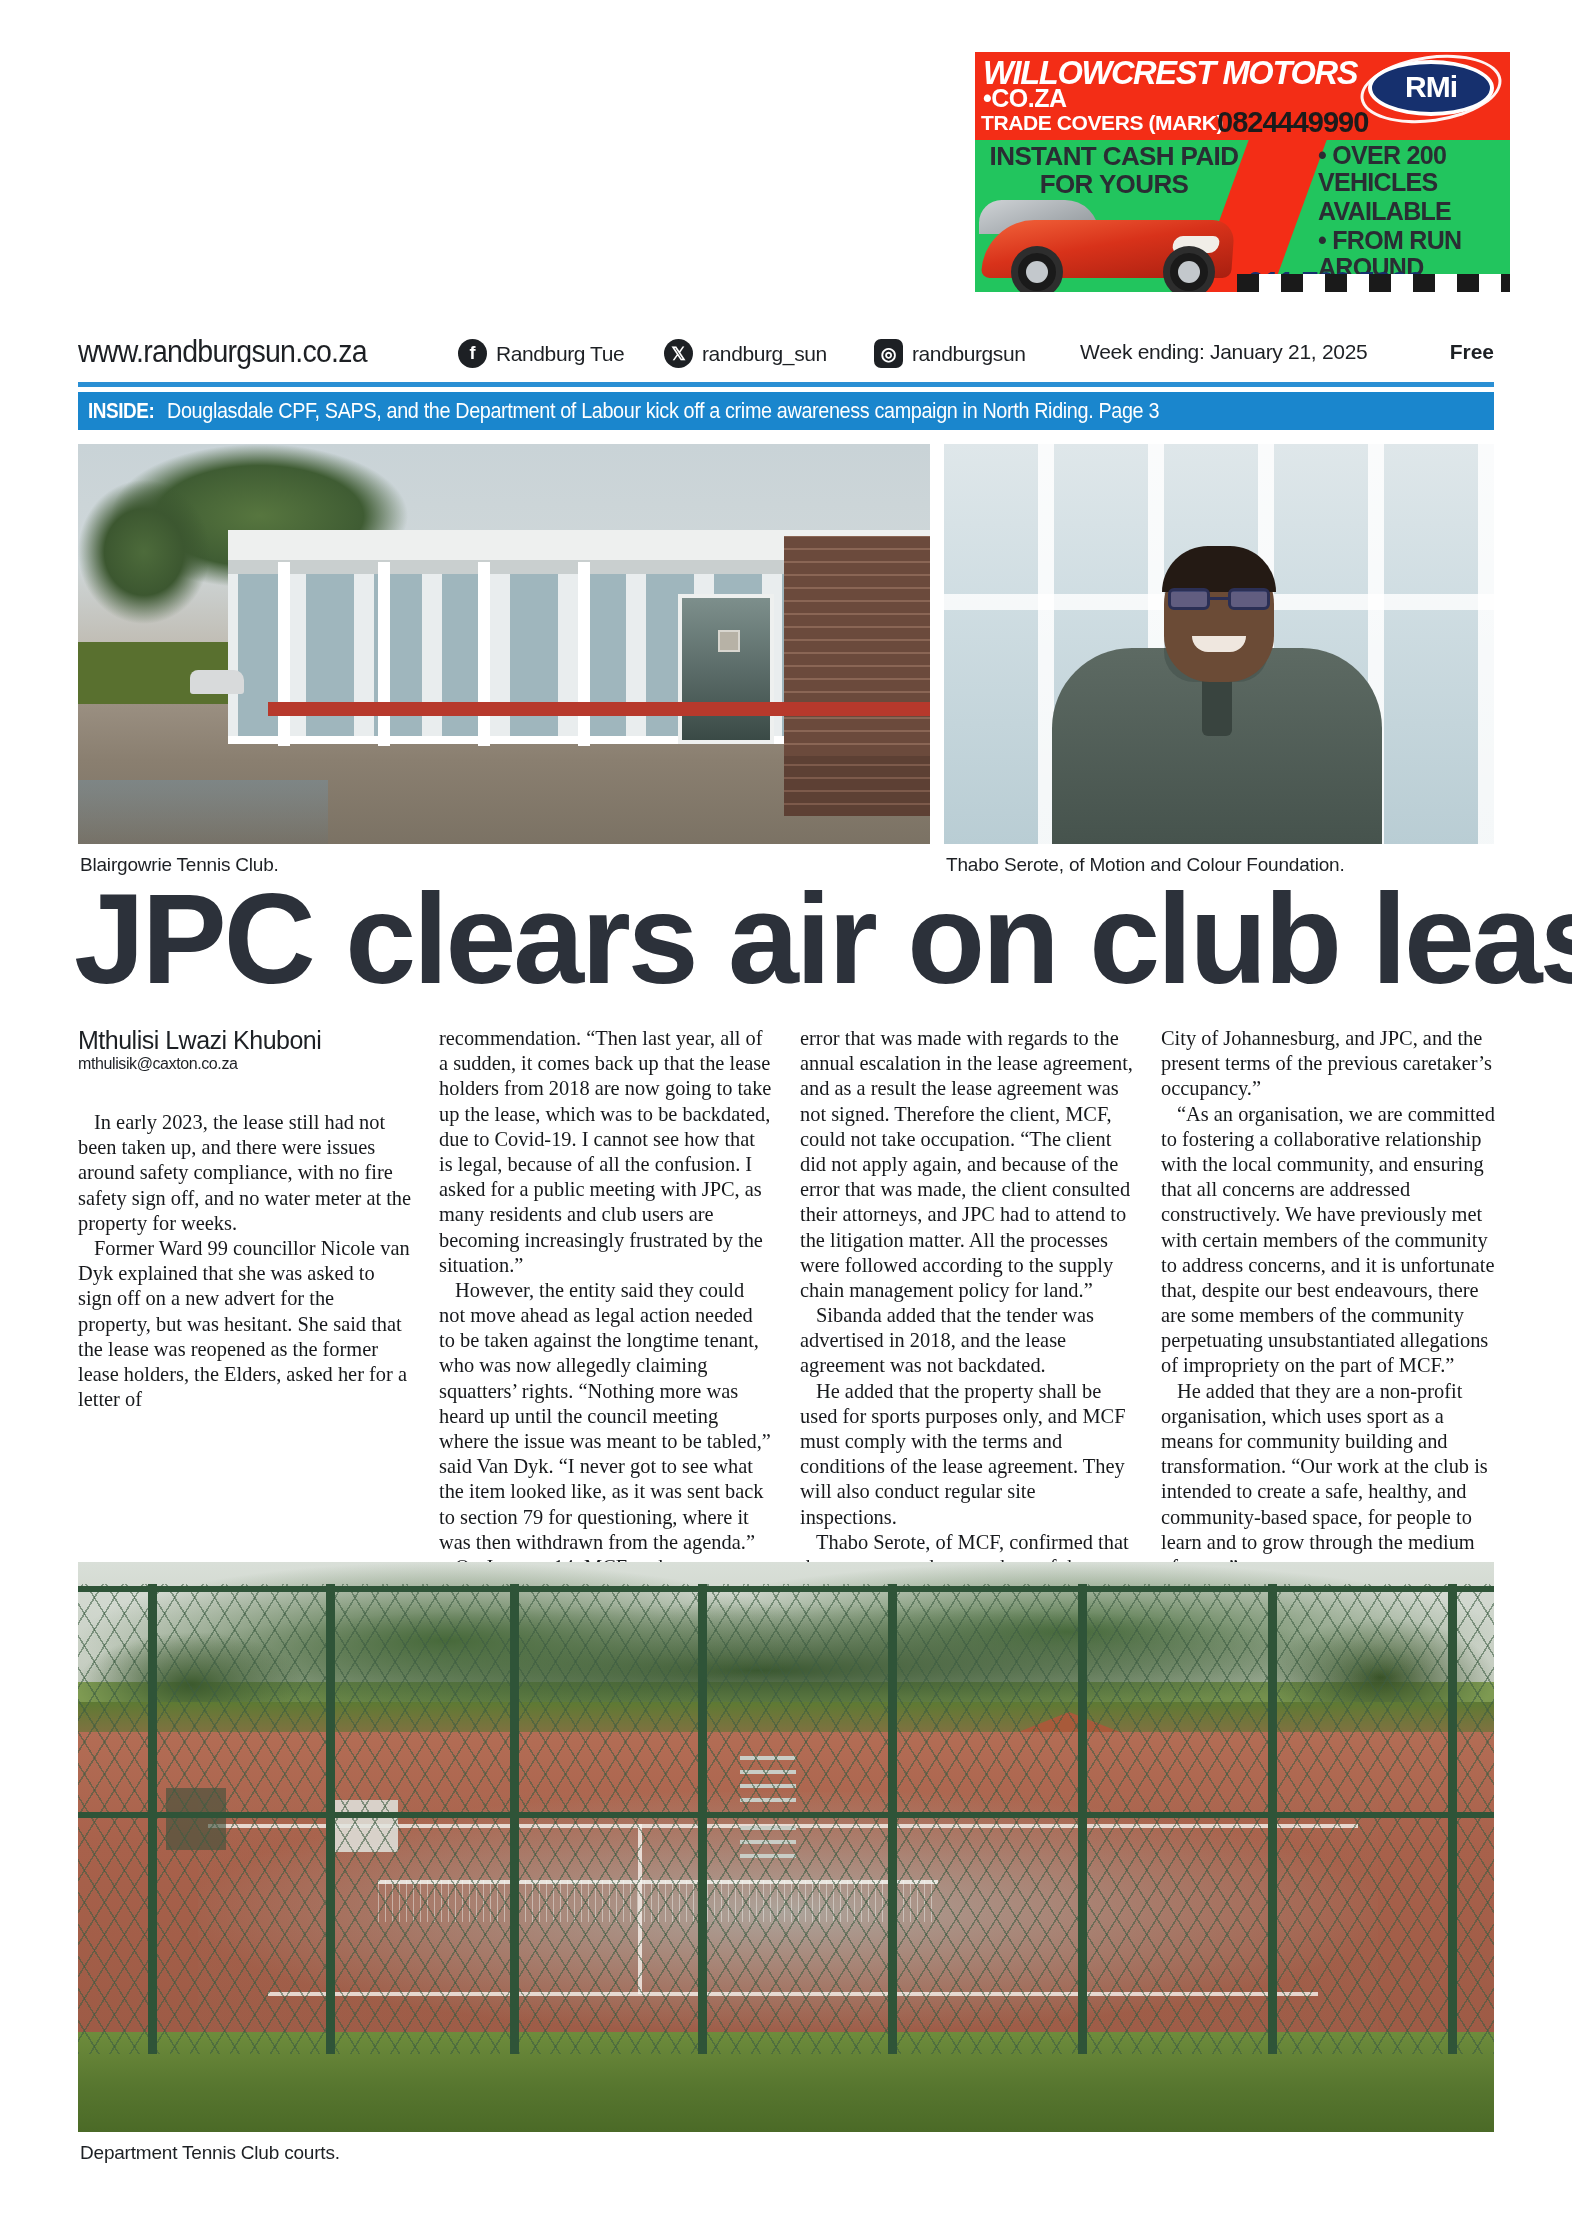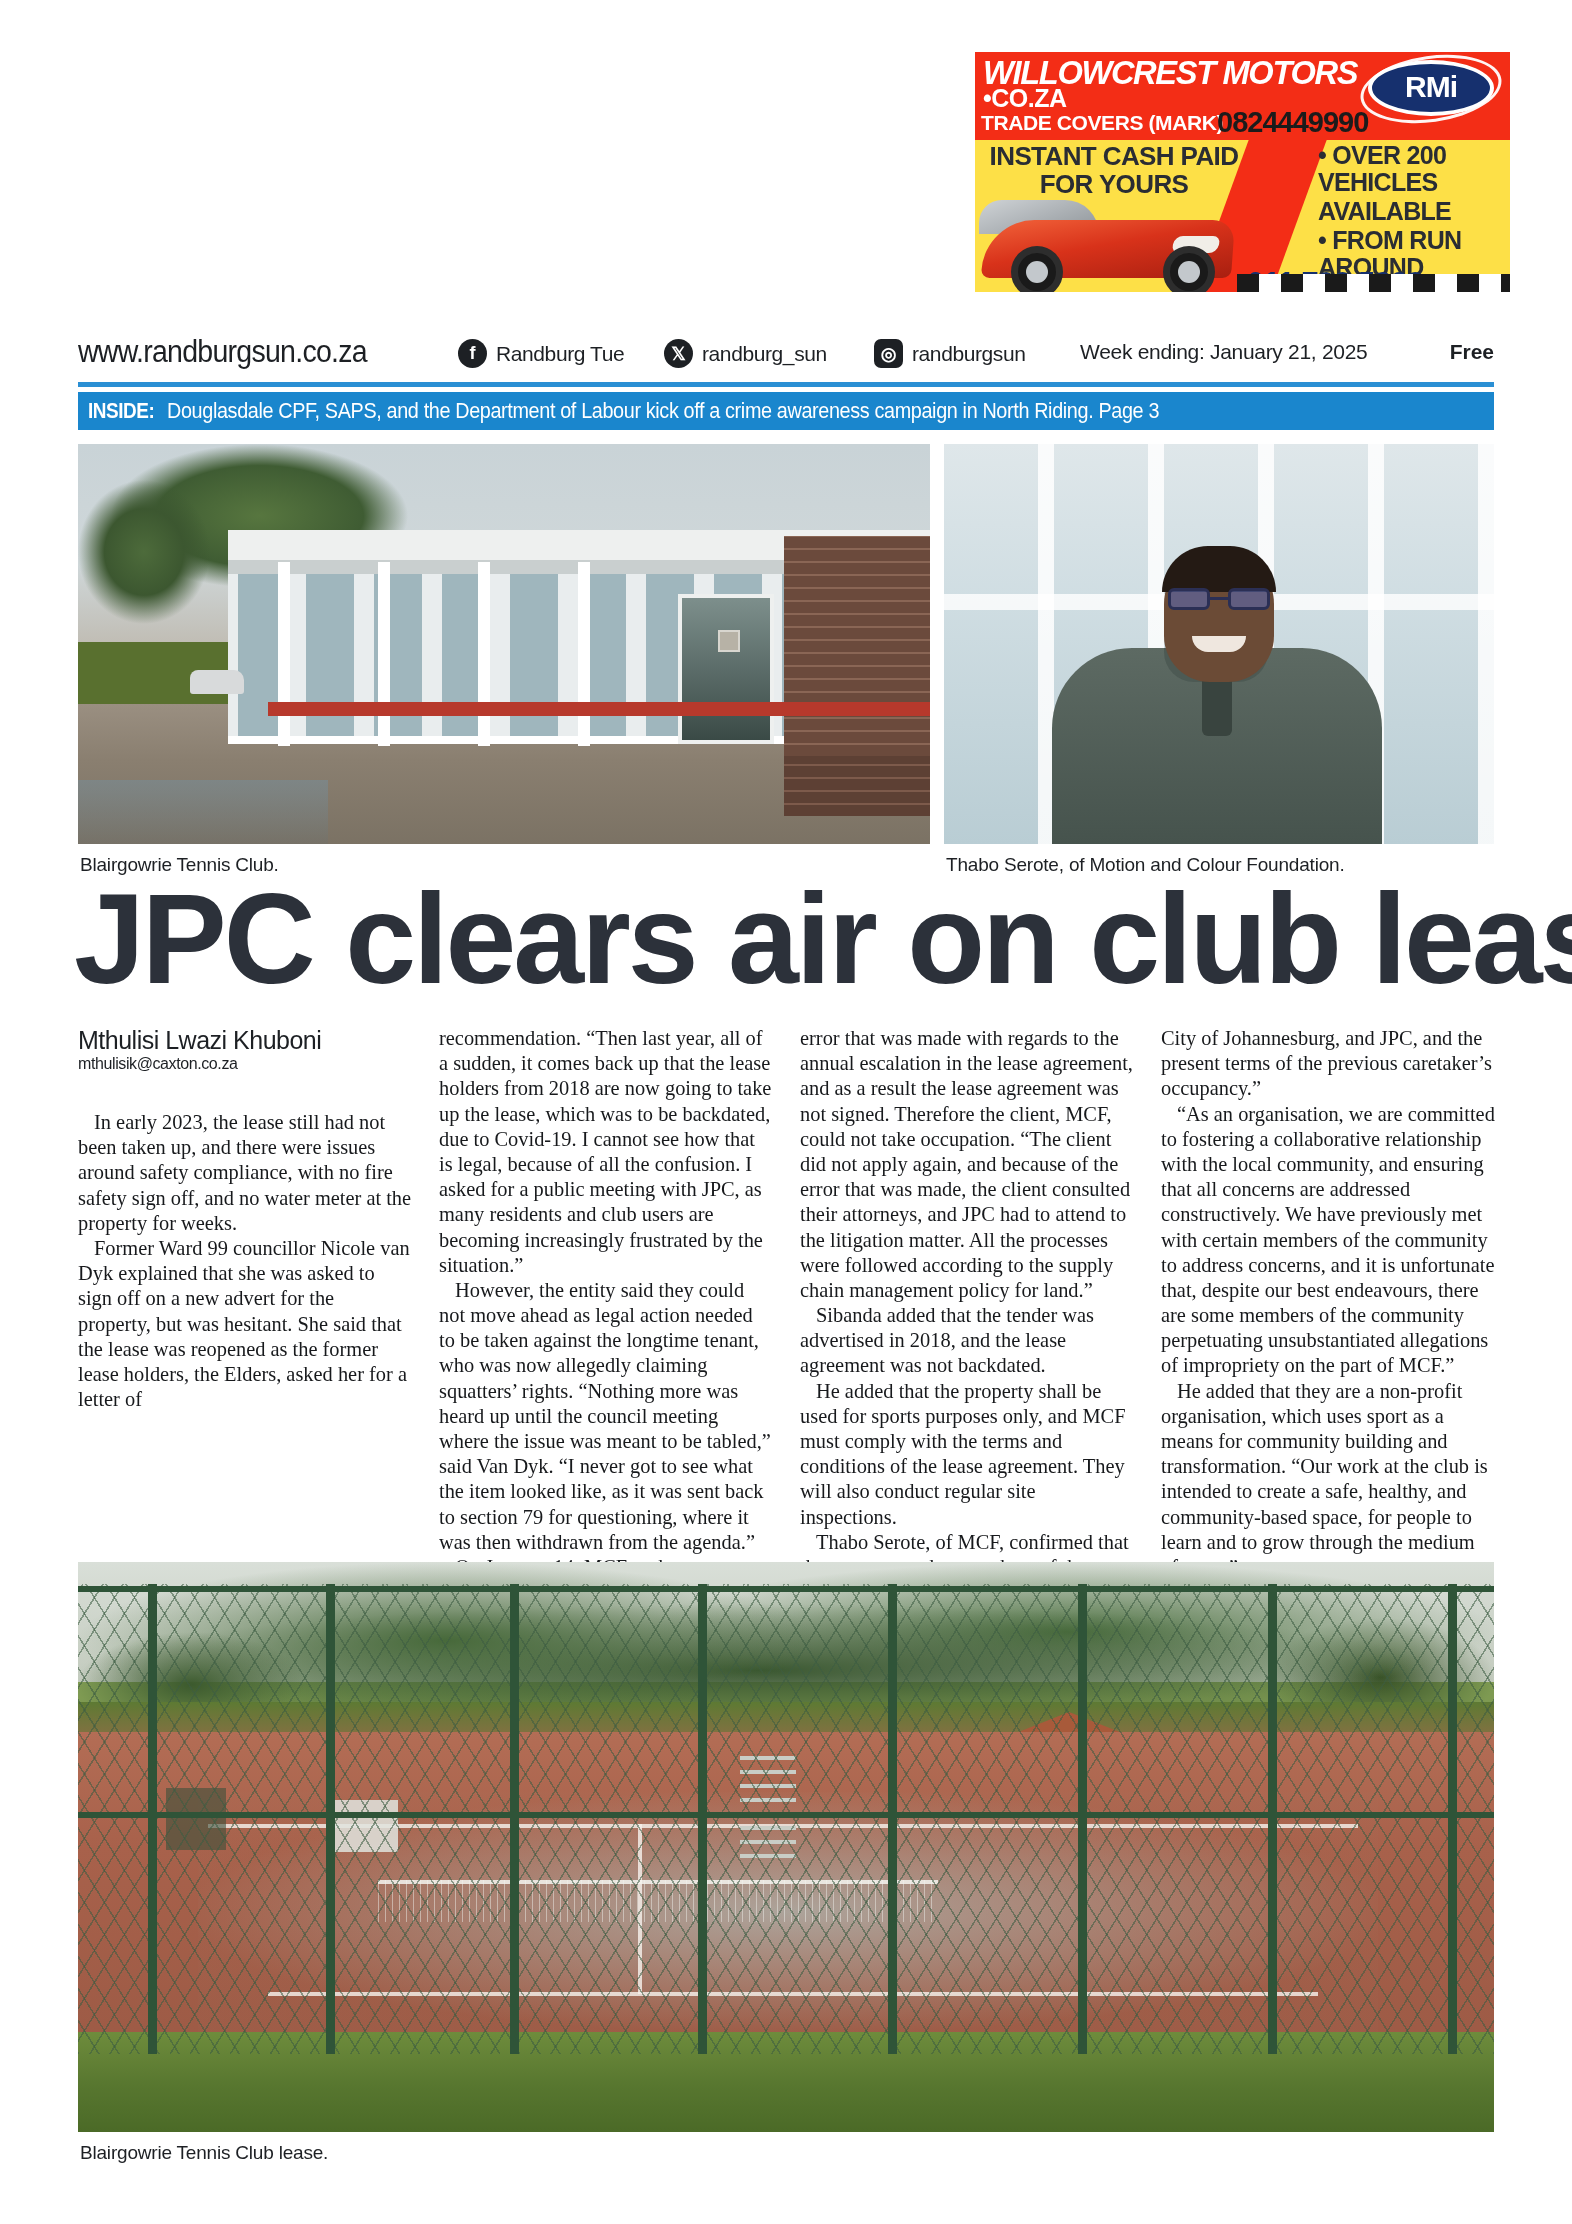--- a/index.html
+++ b/index.html
@@ -48,21 +48,21 @@
     font-size: 66px;
     letter-spacing: -2px;
     color: #22262c;
   }
 
   
   .ad {
     position: absolute;
     left: 975px; top: 52px;
     width: 535px; height: 240px;
-    background: #fde047;
+    background: #22c55e;
     overflow: hidden;
     border: 0;
   }
   .ad-red {
     position: absolute;
     left: 0; top: 0;
     width: 535px; height: 88px;
     background: #f32d16;
     overflow: hidden;
   }
@@ -692,15 +692,15 @@
     <div class="ct-rail" style="top:250px"></div>
     <div class="ct-post" style="left:70px"></div>
     <div class="ct-post" style="left:248px"></div>
     <div class="ct-post" style="left:432px"></div>
     <div class="ct-post" style="left:620px"></div>
     <div class="ct-post" style="left:810px"></div>
     <div class="ct-post" style="left:1000px"></div>
     <div class="ct-post" style="left:1190px"></div>
     <div class="ct-post" style="left:1370px"></div>
   </div>
-  <div class="cap cap-bottom">Blairgowrie Tennis Club lease.</div>
+  <div class="cap cap-bottom">Department Tennis Club courts.</div>
 
 </div>
 
 </body></html>

